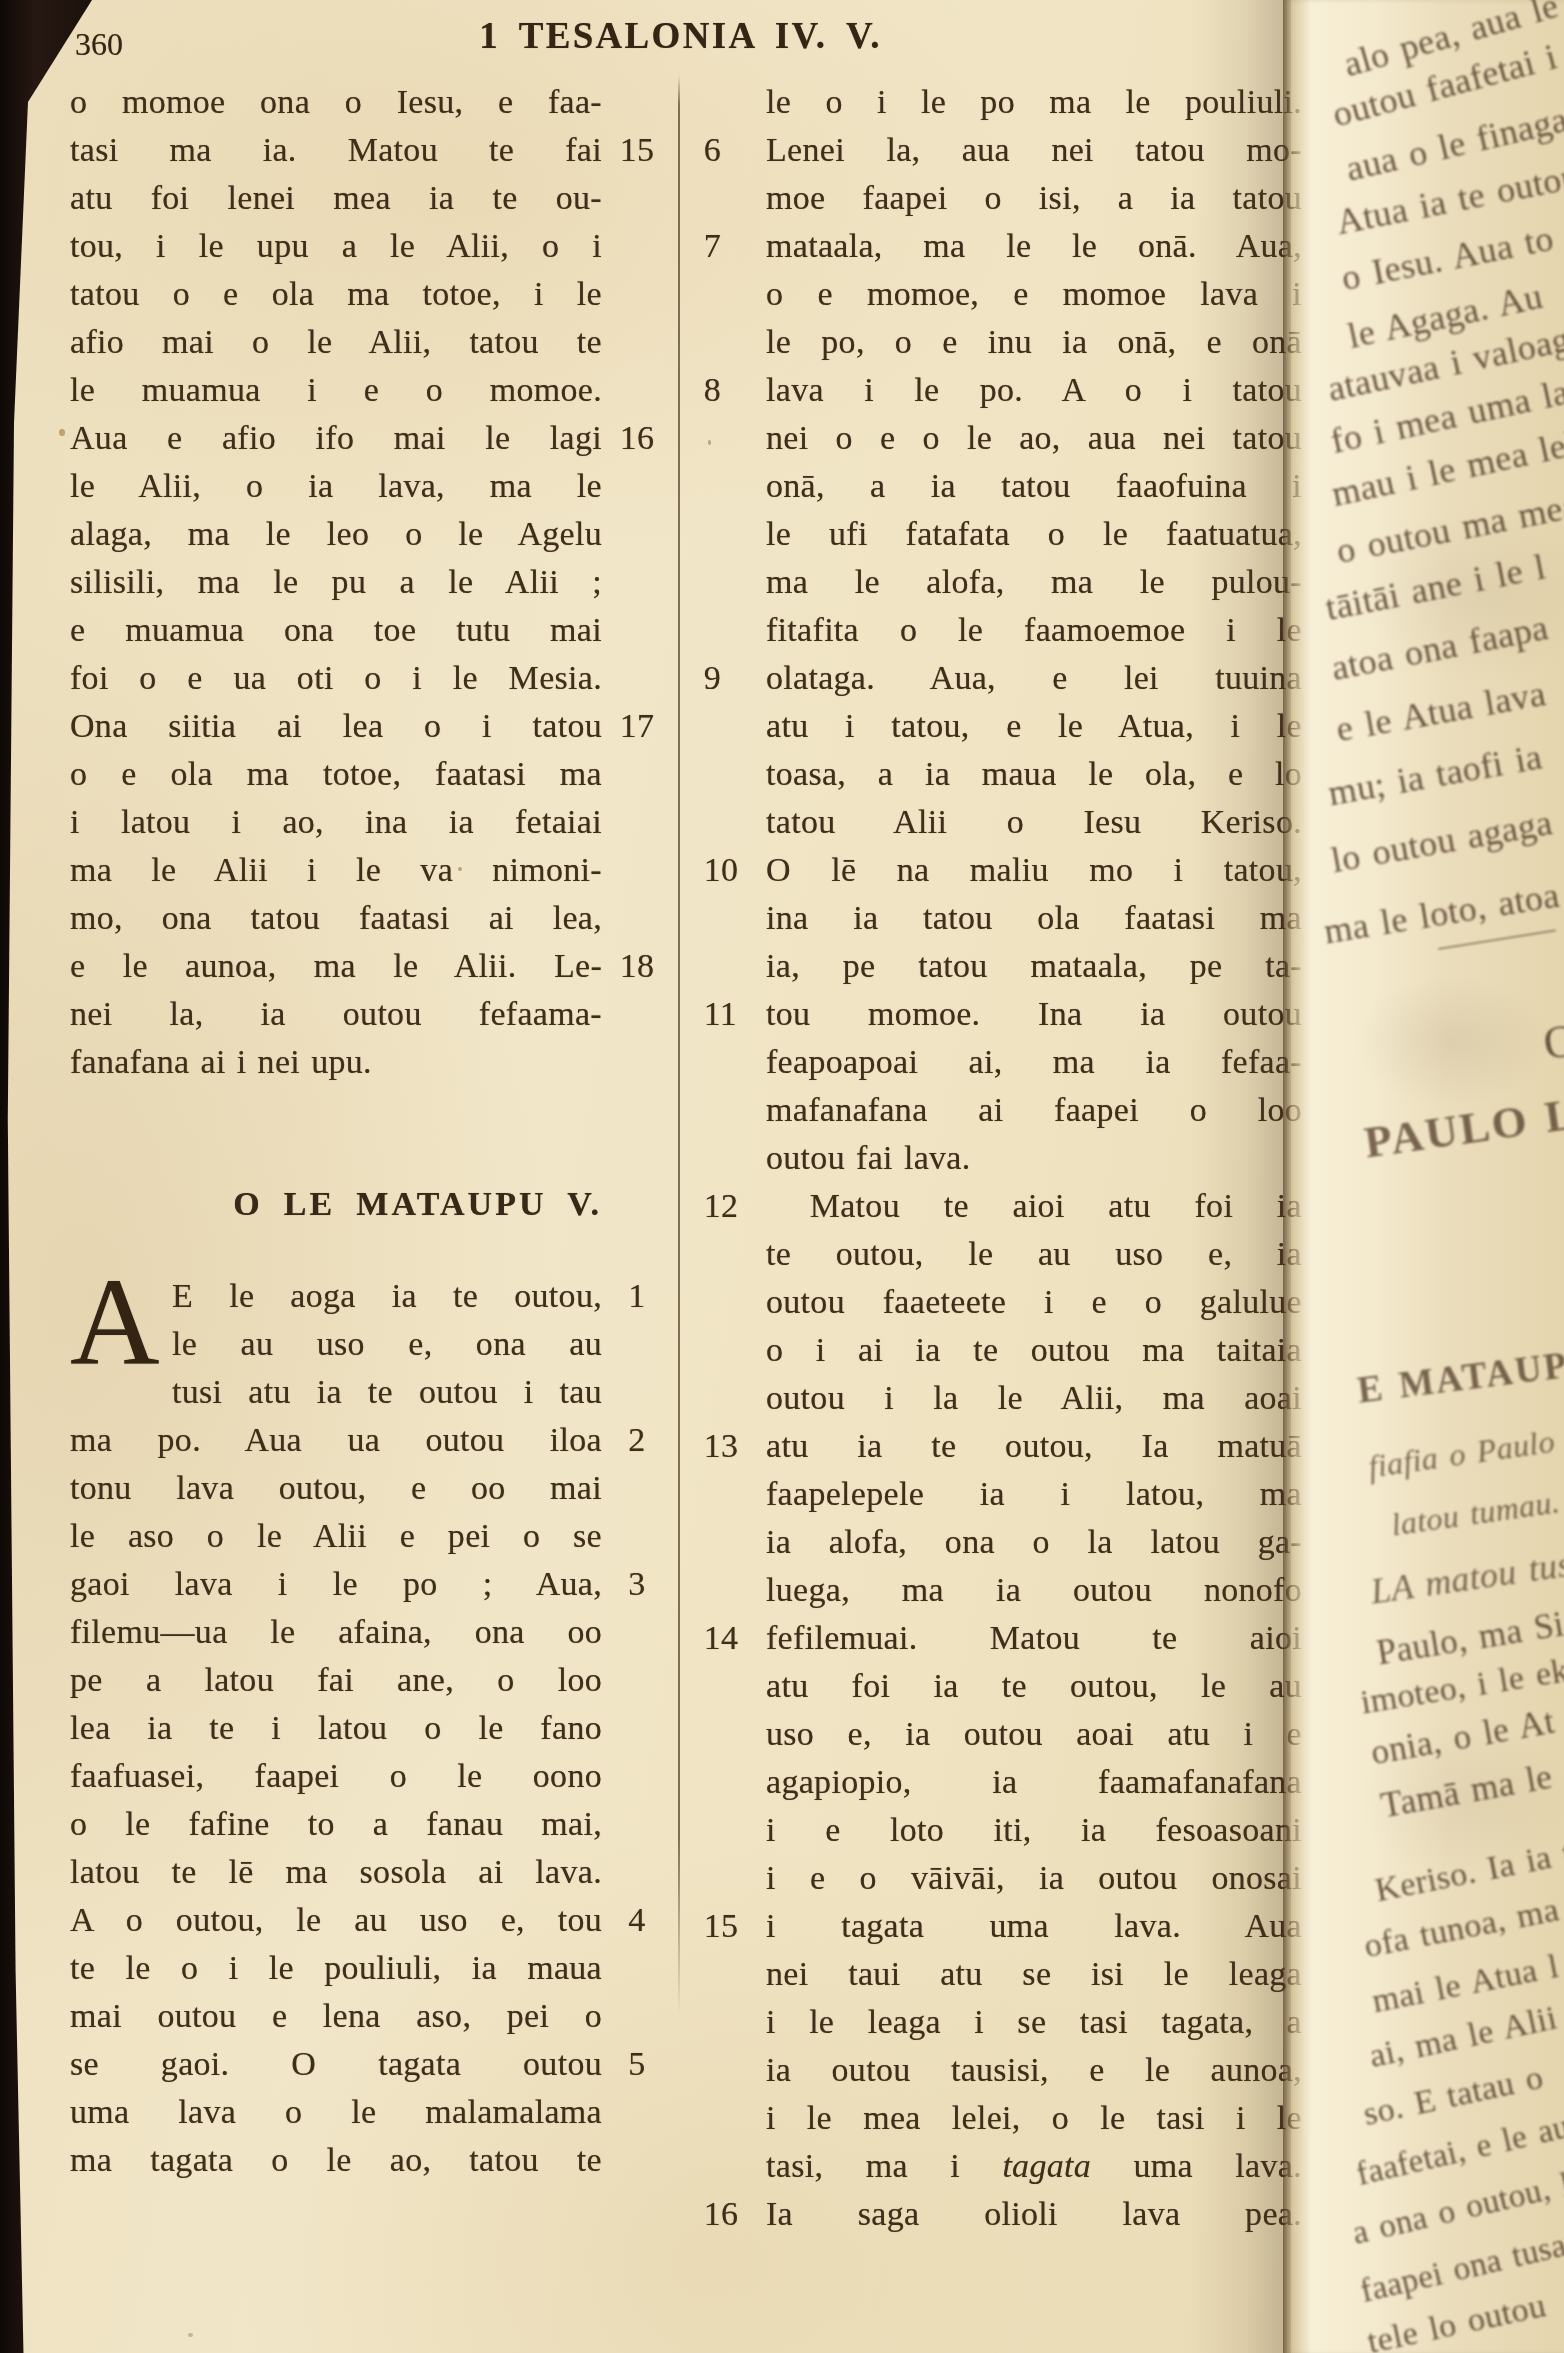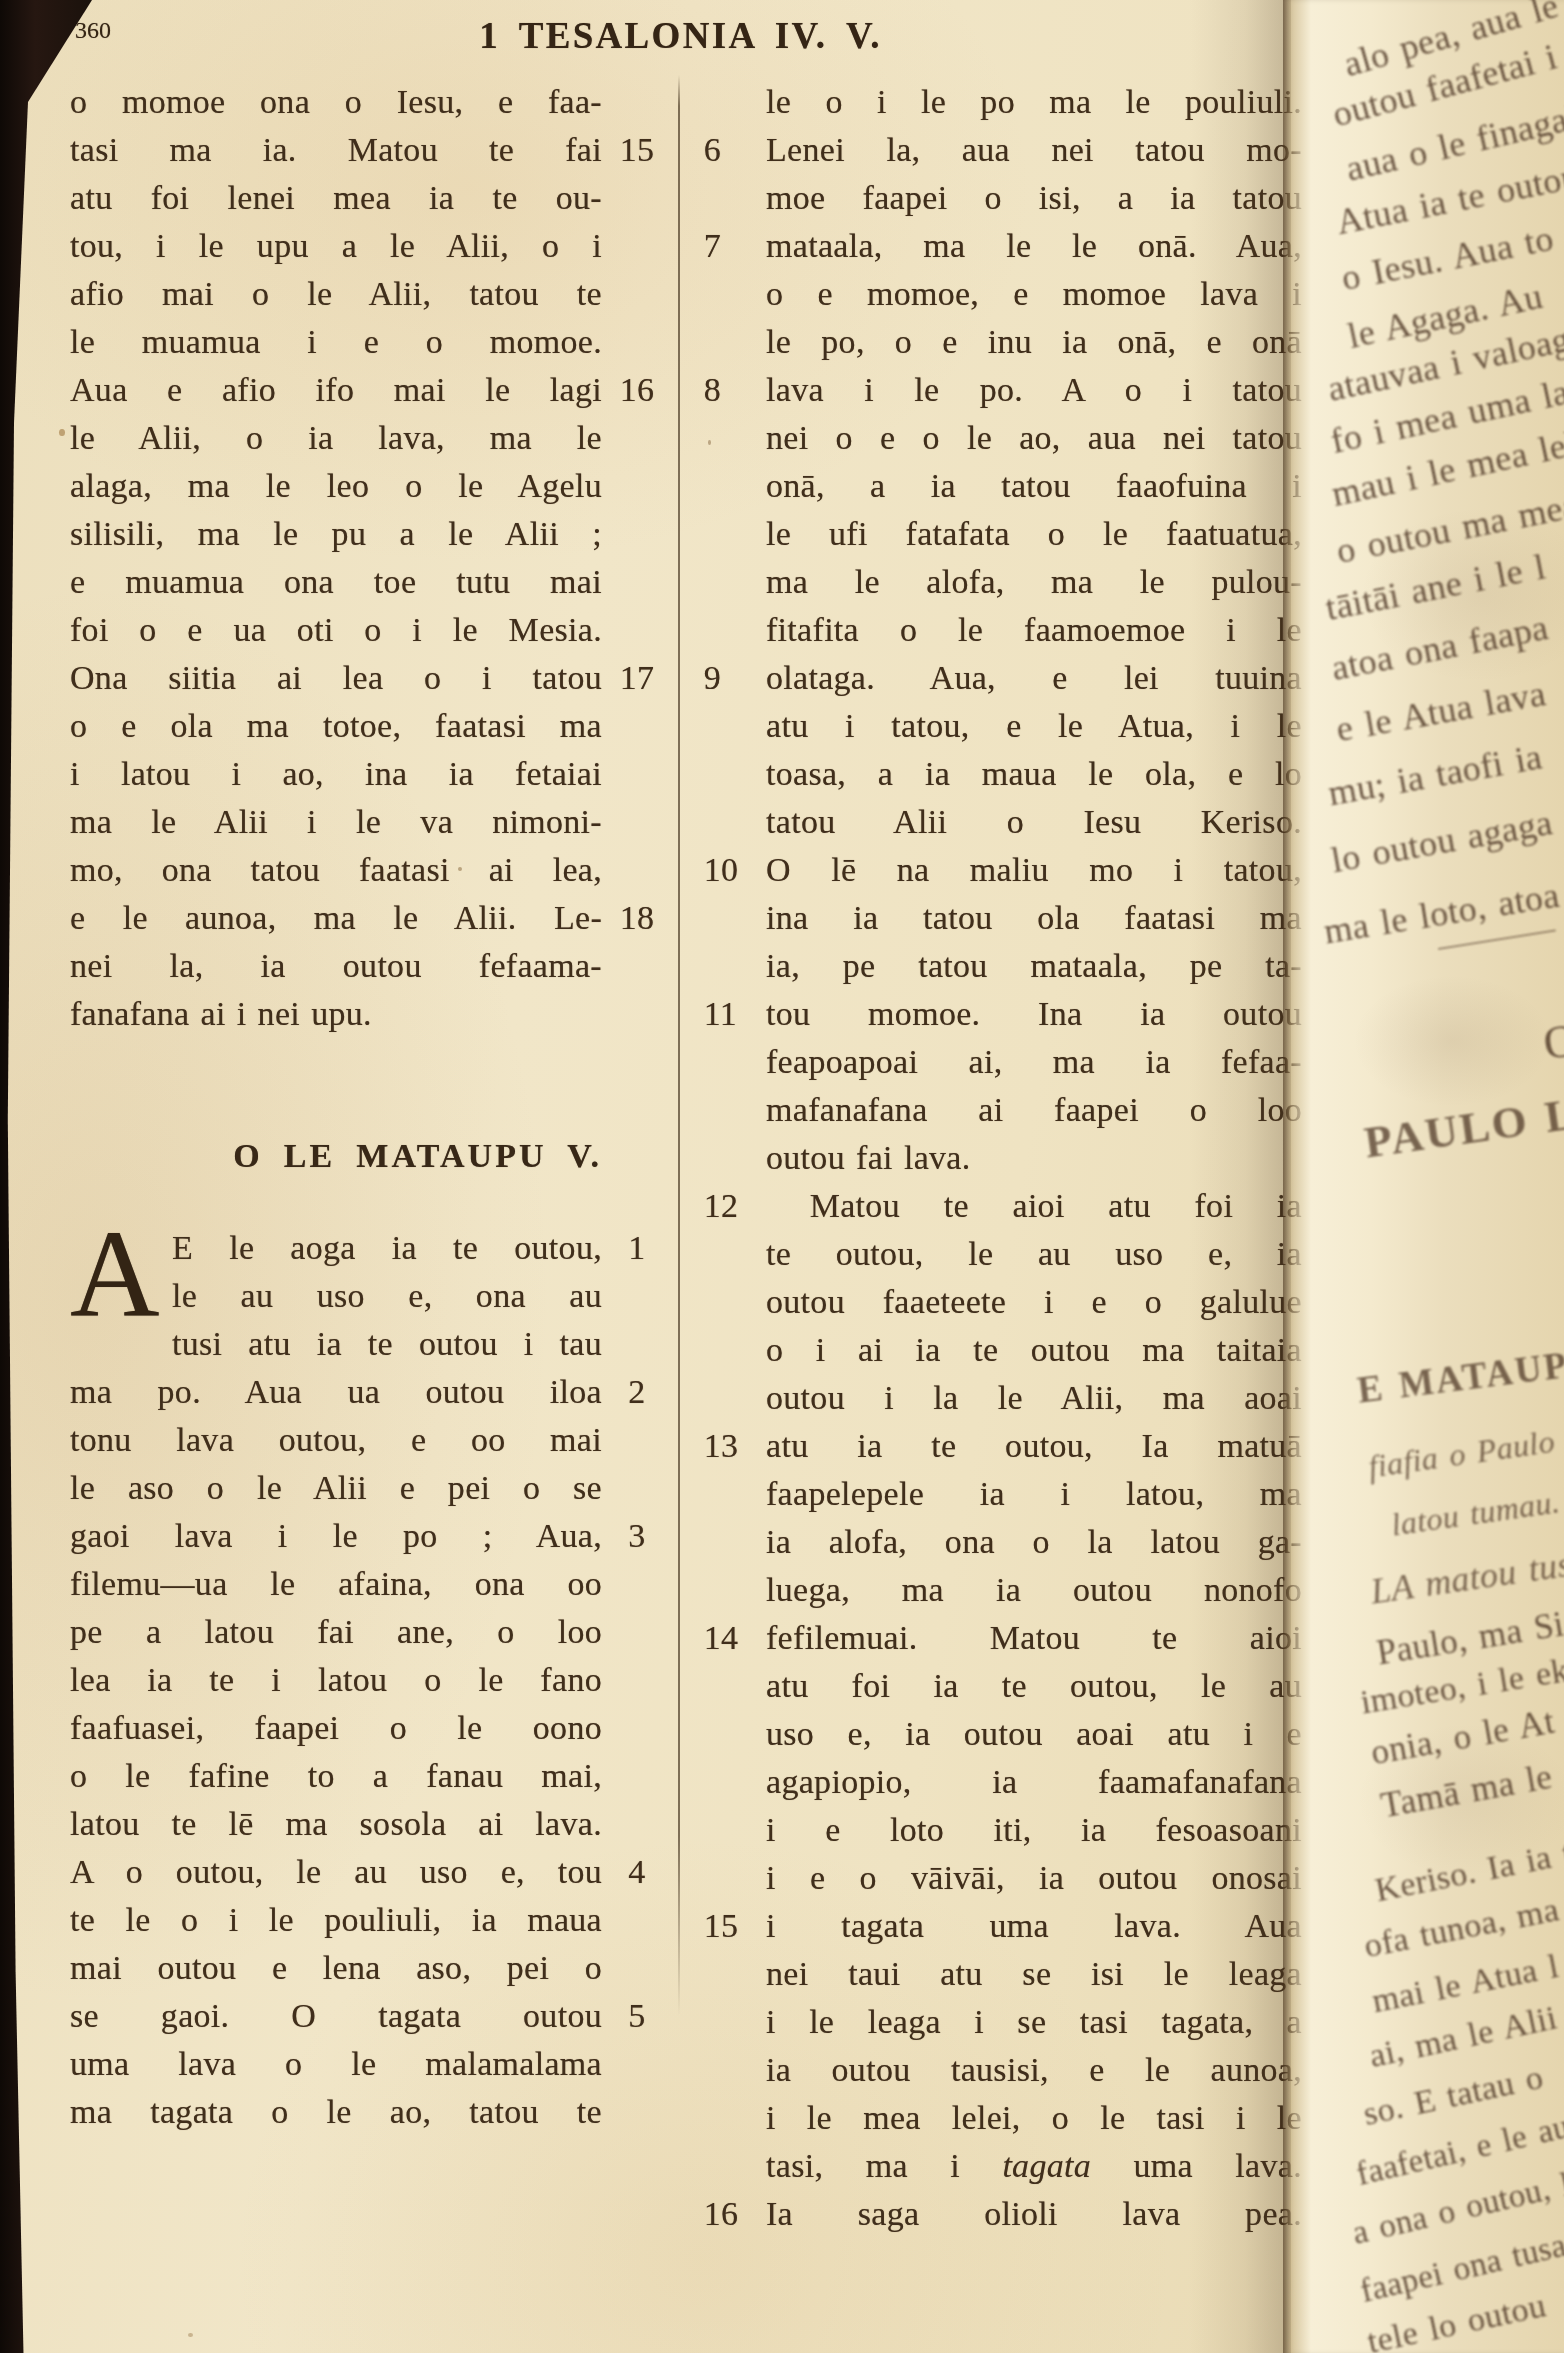--- a/index.html
+++ b/index.html
@@ -17,21 +17,21 @@
       radial-gradient(782px 704px at 45% 96%, rgba(205,170,110,.16), transparent 60%),
       linear-gradient(100deg,#ecdfbd 0%,#f1e6c8 35%,#efe3c2 62%,#e6d6ad 100%);
     color:#3e2c1a;
   }
   .pagehead{
     position:absolute;left:70px;top:14px;width:1221px;text-align:center;
     font-size:37px;font-weight:bold;letter-spacing:2.3px;word-spacing:7.8px;color:#352515;
     text-shadow:0 0 0.8px rgba(53,37,21,.6);
   }
   .pagenum{
-    position:absolute;left:75px;top:17px;font-size:24px;color:#352515;
+    position:absolute;left:75px;top:26px;font-size:32px;color:#352515;
     text-shadow:0 0 0.8px rgba(53,37,21,.5);
   }
   .col{position:absolute;font-size:34px;line-height:48px;letter-spacing:0.3px;word-spacing:2.3px;
     color:#402e1b;text-shadow:0 0 0.8px rgba(64,46,27,.55);}
   .col.left{left:70px;top:78px;width:595px;}
   .col.right{left:699px;top:78px;width:603px;}
   .line{position:relative;height:48px;overflow:hidden;}
   .col.left .line{padding-right:63px;}
   .col.right .line{padding-left:67px;}
   .ltext{display:block;text-align:justify;text-align-last:justify;}
@@ -102,20 +102,23 @@
         </div>
         <div class="line">
           <span class="ltext">tasi ma ia.  Matou te fai</span>
           <span class="vnum">15</span>
         </div>
         <div class="line">
           <span class="ltext">atu foi lenei mea ia te ou-</span>
         </div>
         <div class="line">
           <span class="ltext">tou, i le upu a le Alii, o i</span>
+        </div>
+        <div class="line">
+          <span class="ltext">tatou o e ola ma totoe, i le</span>
         </div>
         <div class="line">
           <span class="ltext">afio mai o le Alii, tatou te</span>
         </div>
         <div class="line">
           <span class="ltext">le muamua i e o momoe.</span>
         </div>
         <div class="line">
           <span class="ltext">Aua e afio ifo mai le lagi</span>
           <span class="vnum">16</span>

